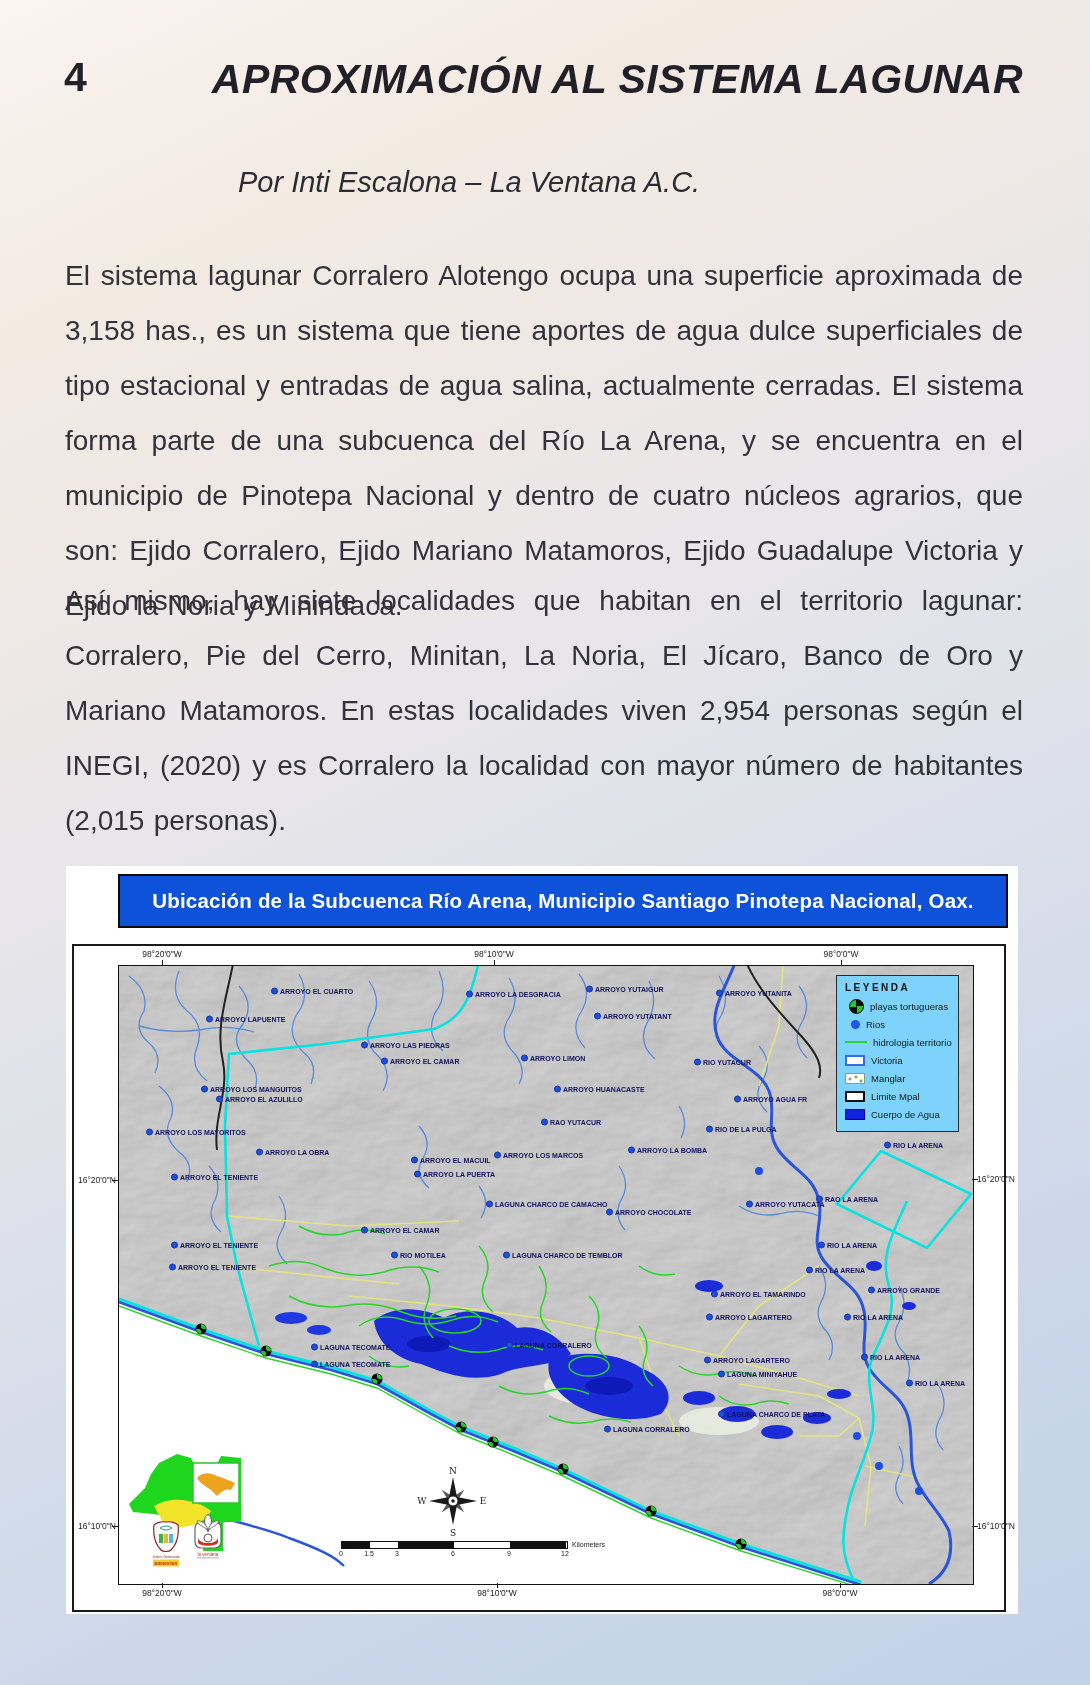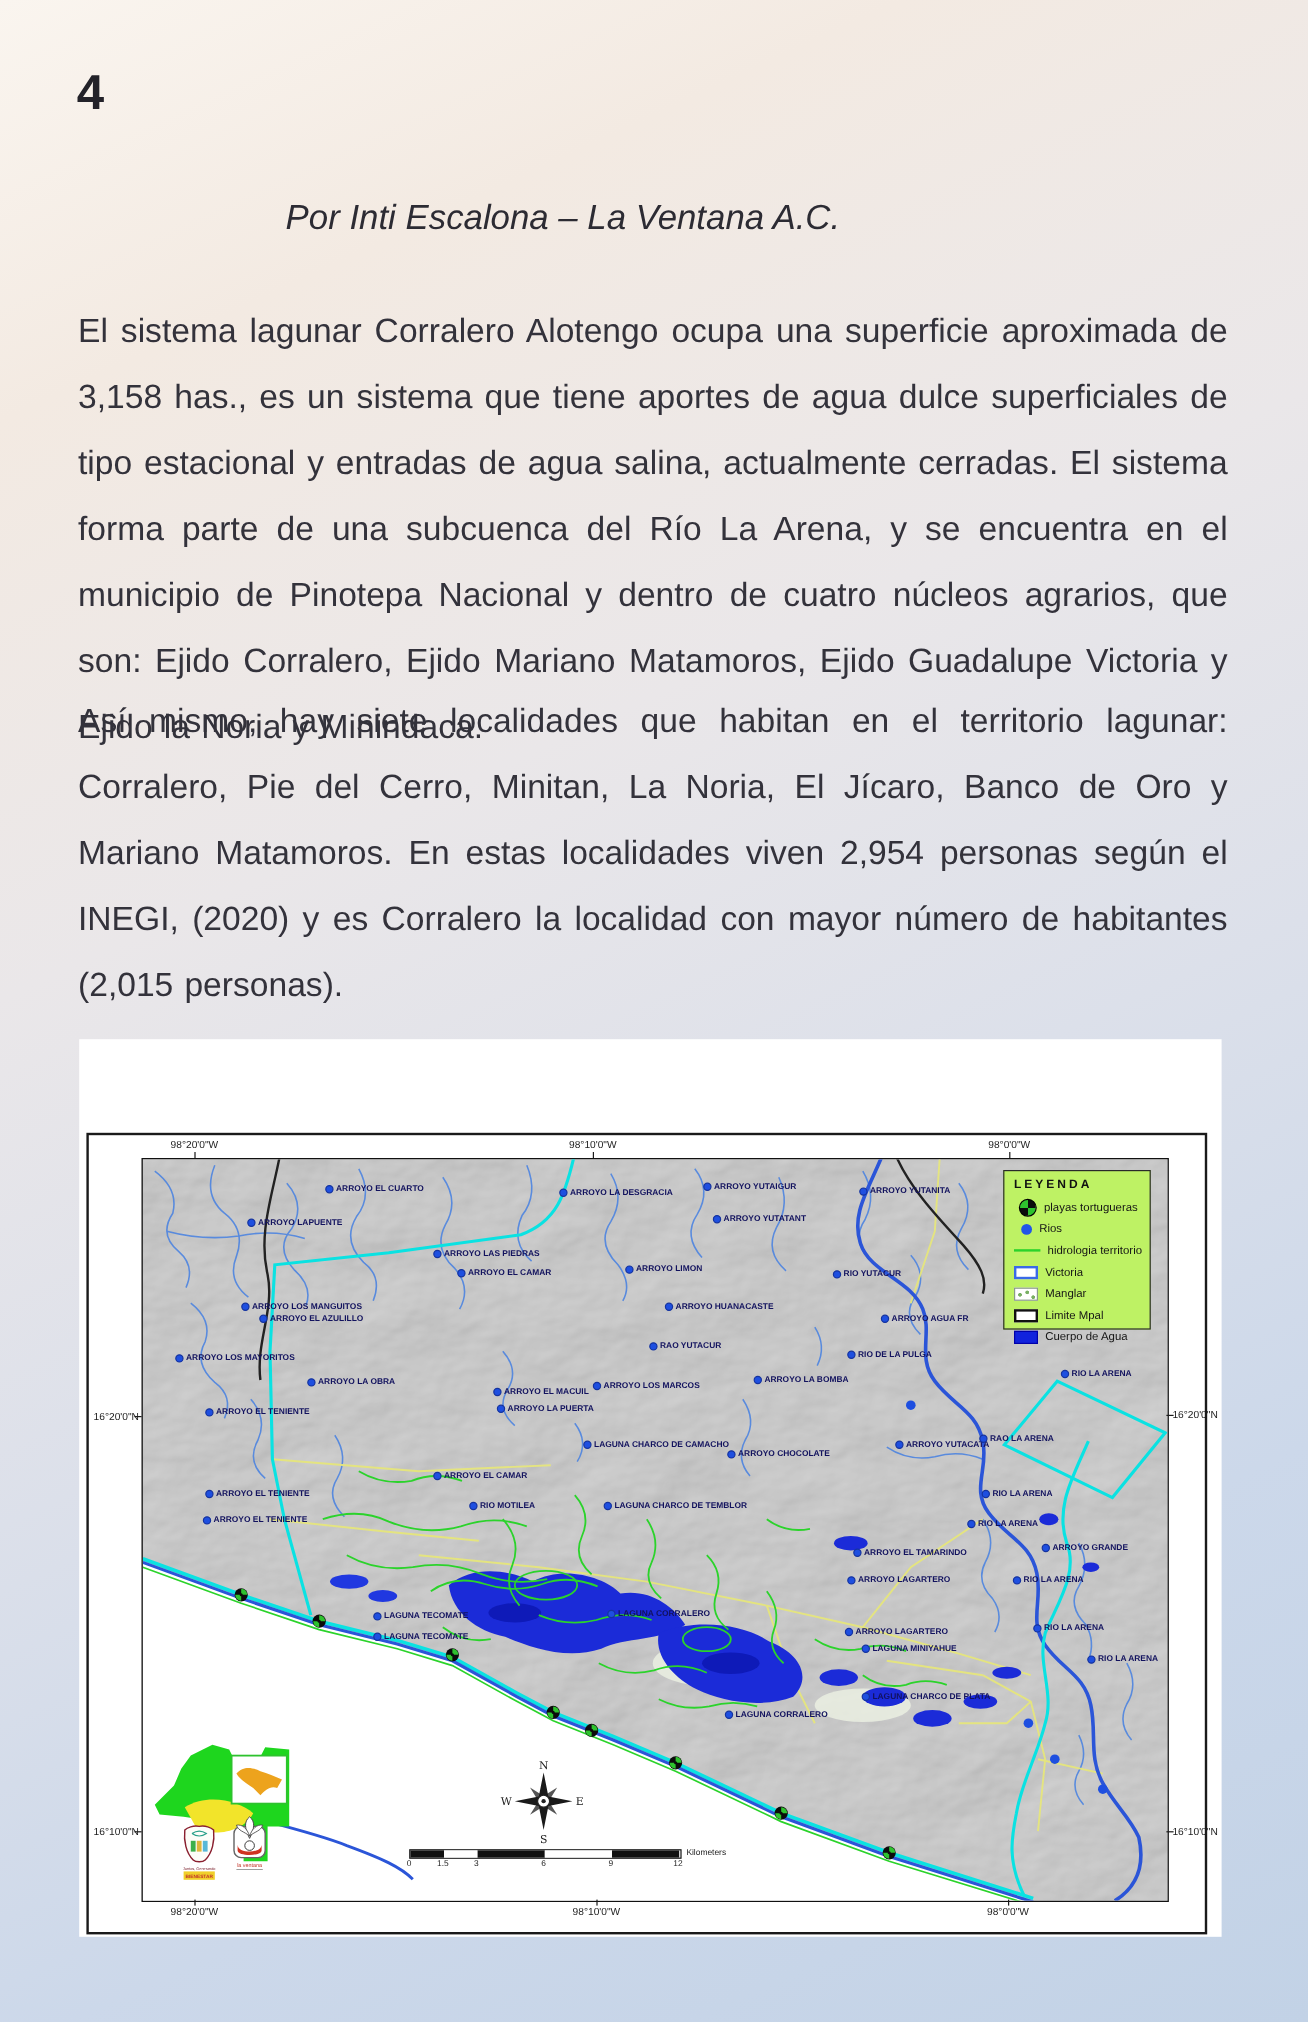--- a/index.html
+++ b/index.html
@@ -30,21 +30,21 @@
   .inner-map{position:absolute;left:44px;top:19px;width:854px;height:618px;border:1.5px solid #111;
     box-sizing:content-box;overflow:hidden;background:#9c9c9c;}
   .inner-map svg{position:absolute;left:0;top:0;}
 
   .coord-label{position:absolute;font-size:8.5px;color:#1c1c1c;white-space:nowrap;}
   .coord-label.h{transform:translateX(-50%);}
   .coord-label.v{transform:translateY(-50%);}
   .coord-tick{position:absolute;background:#1c1c1c;}
 
   
-  .legend{position:absolute;left:717px;top:9px;width:123px;height:133px;background:#bef264;
+  .legend{position:absolute;left:717px;top:9px;width:123px;height:157px;background:#7dd3fc;
     border:1px solid #2a2a2a;box-sizing:border-box;padding:6px 0 0 8px;z-index:4;}
   .legend-title{font-size:10px;font-weight:bold;letter-spacing:2.5px;color:#111;margin-bottom:4px;}
   .legend-row{display:flex;align-items:center;gap:6px;height:18px;}
   .legend-row .lab{font-size:9.5px;color:#151515;white-space:nowrap;}
   .sw{flex:none;}
   .sw-turtle{width:13px;height:13px;border-radius:50%;
     background:conic-gradient(#0b0b0b 0 25%,#2ec22e 25% 50%,#0b0b0b 50% 75%,#2ec22e 75% 100%);
     border:1px solid #000;margin-left:4px;}
   .sw-dot{width:9px;height:9px;border-radius:50%;background:#2255e8;margin-left:6px;}
   .sw-line-green{width:22px;height:2.5px;background:#2bd32b;}
@@ -70,29 +70,33 @@
   .scalebar-unit{position:absolute;left:231px;top:0px;font-size:7px;color:#222;white-space:nowrap;}
 </style>
 </head>
 <body>
 
 <div class="page">
 
   <div class="page-number">4</div>
 
   <div class="doc-title">
+    <div>APROXIMACIÓN AL SISTEMA LAGUNAR</div>
   </div>
 
   <div class="byline">Por Inti Escalona – La Ventana A.C.</div>
 
   <p class="body-par" id="par1">El sistema lagunar Corralero Alotengo ocupa una superficie aproximada de 3,158 has., es un sistema que tiene aportes de agua dulce superficiales de tipo estacional y entradas de agua salina, actualmente cerradas. El sistema forma parte de una subcuenca del Río La Arena, y se encuentra en el municipio de Pinotepa Nacional y dentro de cuatro núcleos agrarios, que son: Ejido Corralero, Ejido Mariano Matamoros, Ejido Guadalupe Victoria y Ejido la Noria y Minindaca.</p>
   <p class="body-par" id="par2">Así mismo, hay siete localidades que habitan en el territorio lagunar: Corralero, Pie del Cerro, Minitan, La Noria, El Jícaro, Banco de Oro y Mariano Matamoros. En estas localidades viven 2,954 personas según el INEGI, (2020) y es Corralero la localidad con mayor número de habitantes (2,015 personas).</p>
 
   <div class="figure-panel">
 
+    <div class="map-title-bar">
+      <span>Ubicación de la Subcuenca Río Arena, Municipio Santiago Pinotepa Nacional, Oax.</span>
+    </div>
 
     <div class="map-box" id="map-box">
 
       <div class="inner-map" id="inner-map">
         <svg width="854" height="618" viewBox="0 0 854 618">
           <defs>
             <filter id="relief" x="-5%" y="-5%" width="110%" height="110%">
               <feTurbulence type="fractalNoise" baseFrequency="0.013 0.019" numOctaves="4" seed="11" result="noise"></feTurbulence>
               <feDiffuseLighting in="noise" lighting-color="#d6d6d6" surfaceScale="2.6">
                 <feDistantLight azimuth="230" elevation="58"></feDistantLight>

